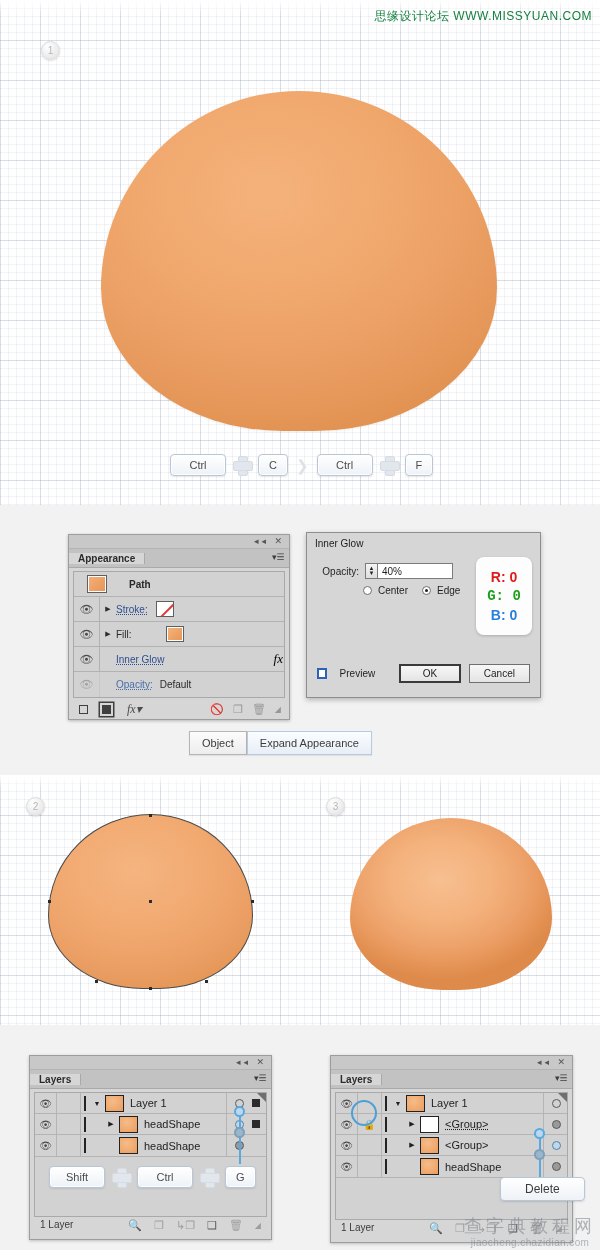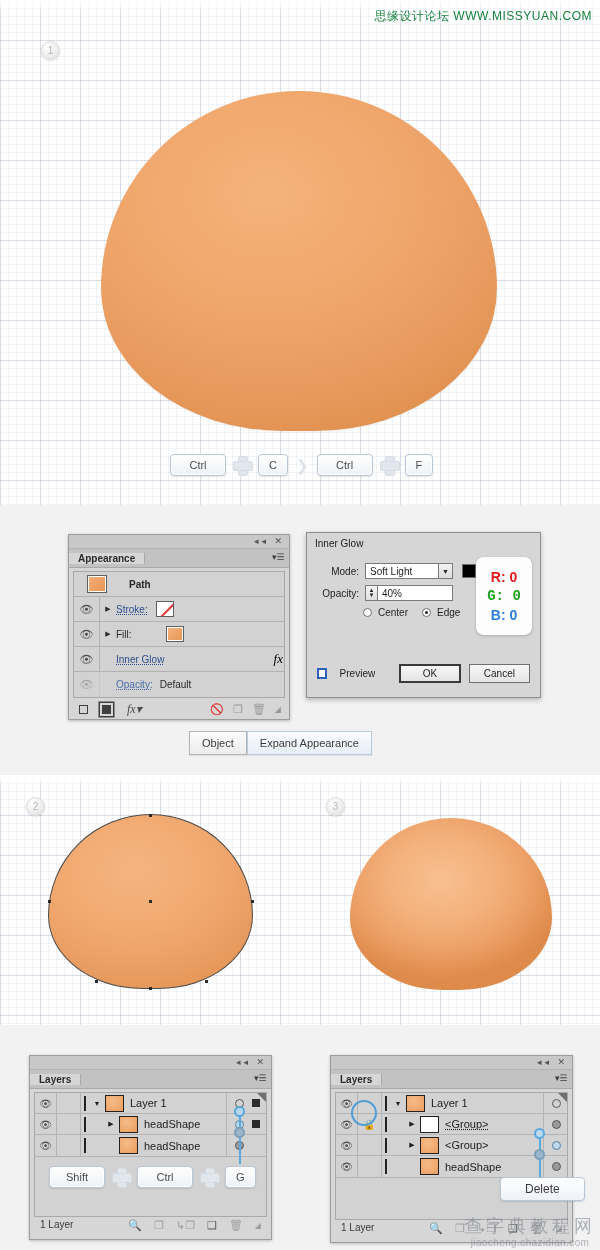--- a/index.html
+++ b/index.html
@@ -429,28 +429,20 @@
 <div id="innerglow">
   <div class="dlg-title">Inner Glow</div>
 
   <div class="rgb-card">
     <span class="r">R: 0</span>
     <span class="g">G: 0</span>
     <span class="b">B: 0</span>
   </div>
 
   <div style="padding: 14px 0 0 0;">
-    <div class="field-row">
-      <span class="field-label">Mode:</span>
-      <div class="select-box">
-        <span>Soft Light</span>
-        <span class="caret">▼</span>
-      </div>
-      <div class="color-chip"></div>
-    </div>
 
     <div class="field-row">
       <span class="field-label">Opacity:</span>
       <div class="spinner">
           <span>▲</span>
           <span>▼</span>
         </div>
       <div class="num-box">40%</div>
     </div>
 

